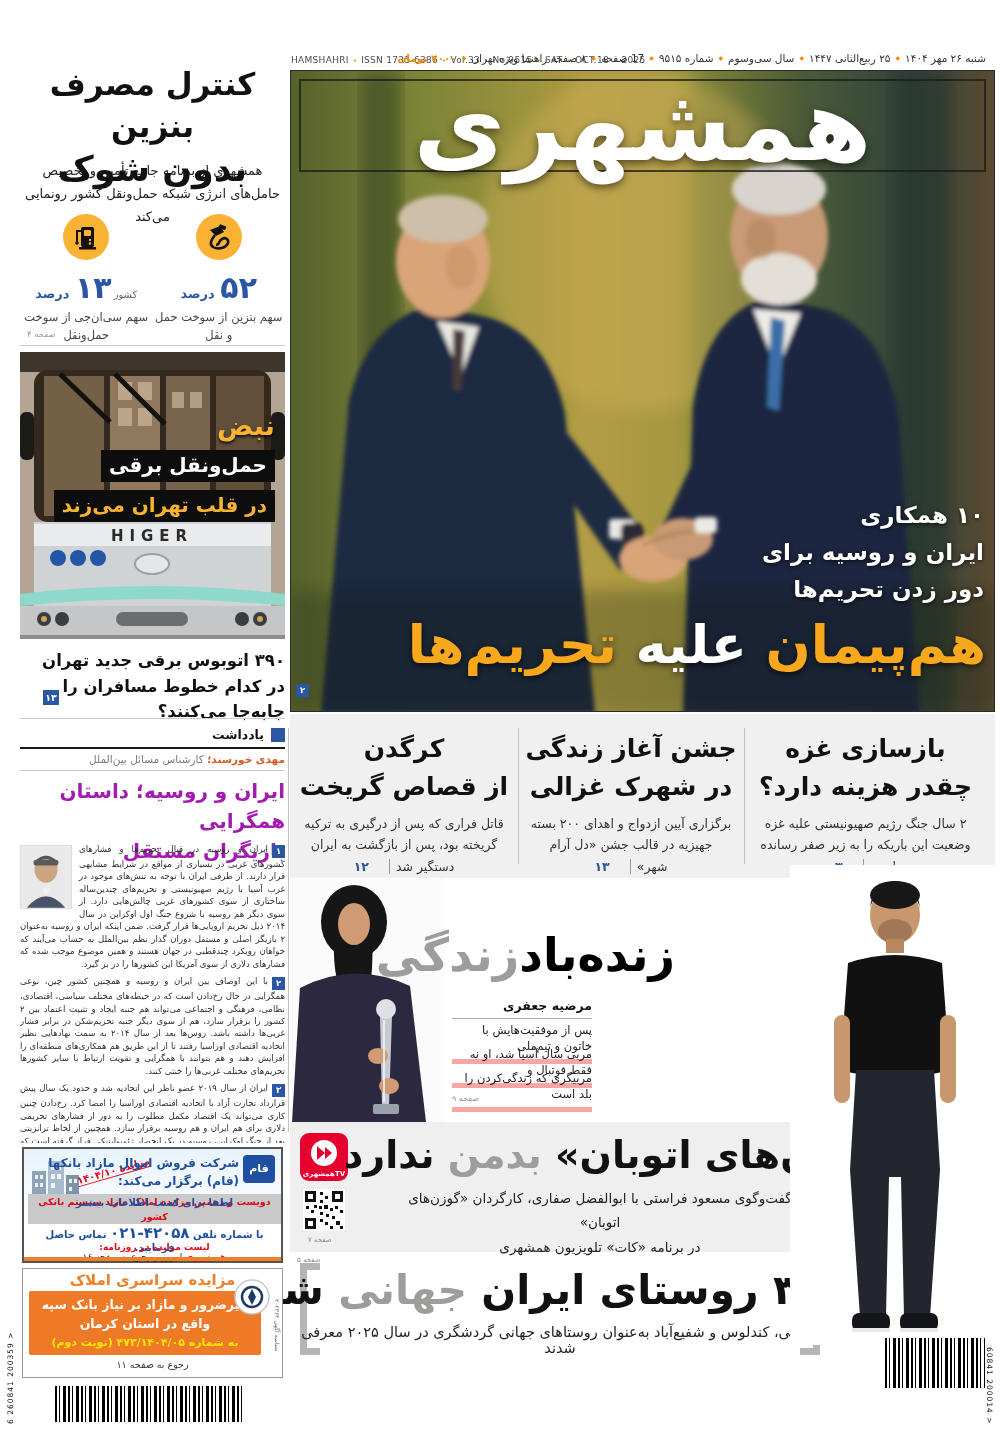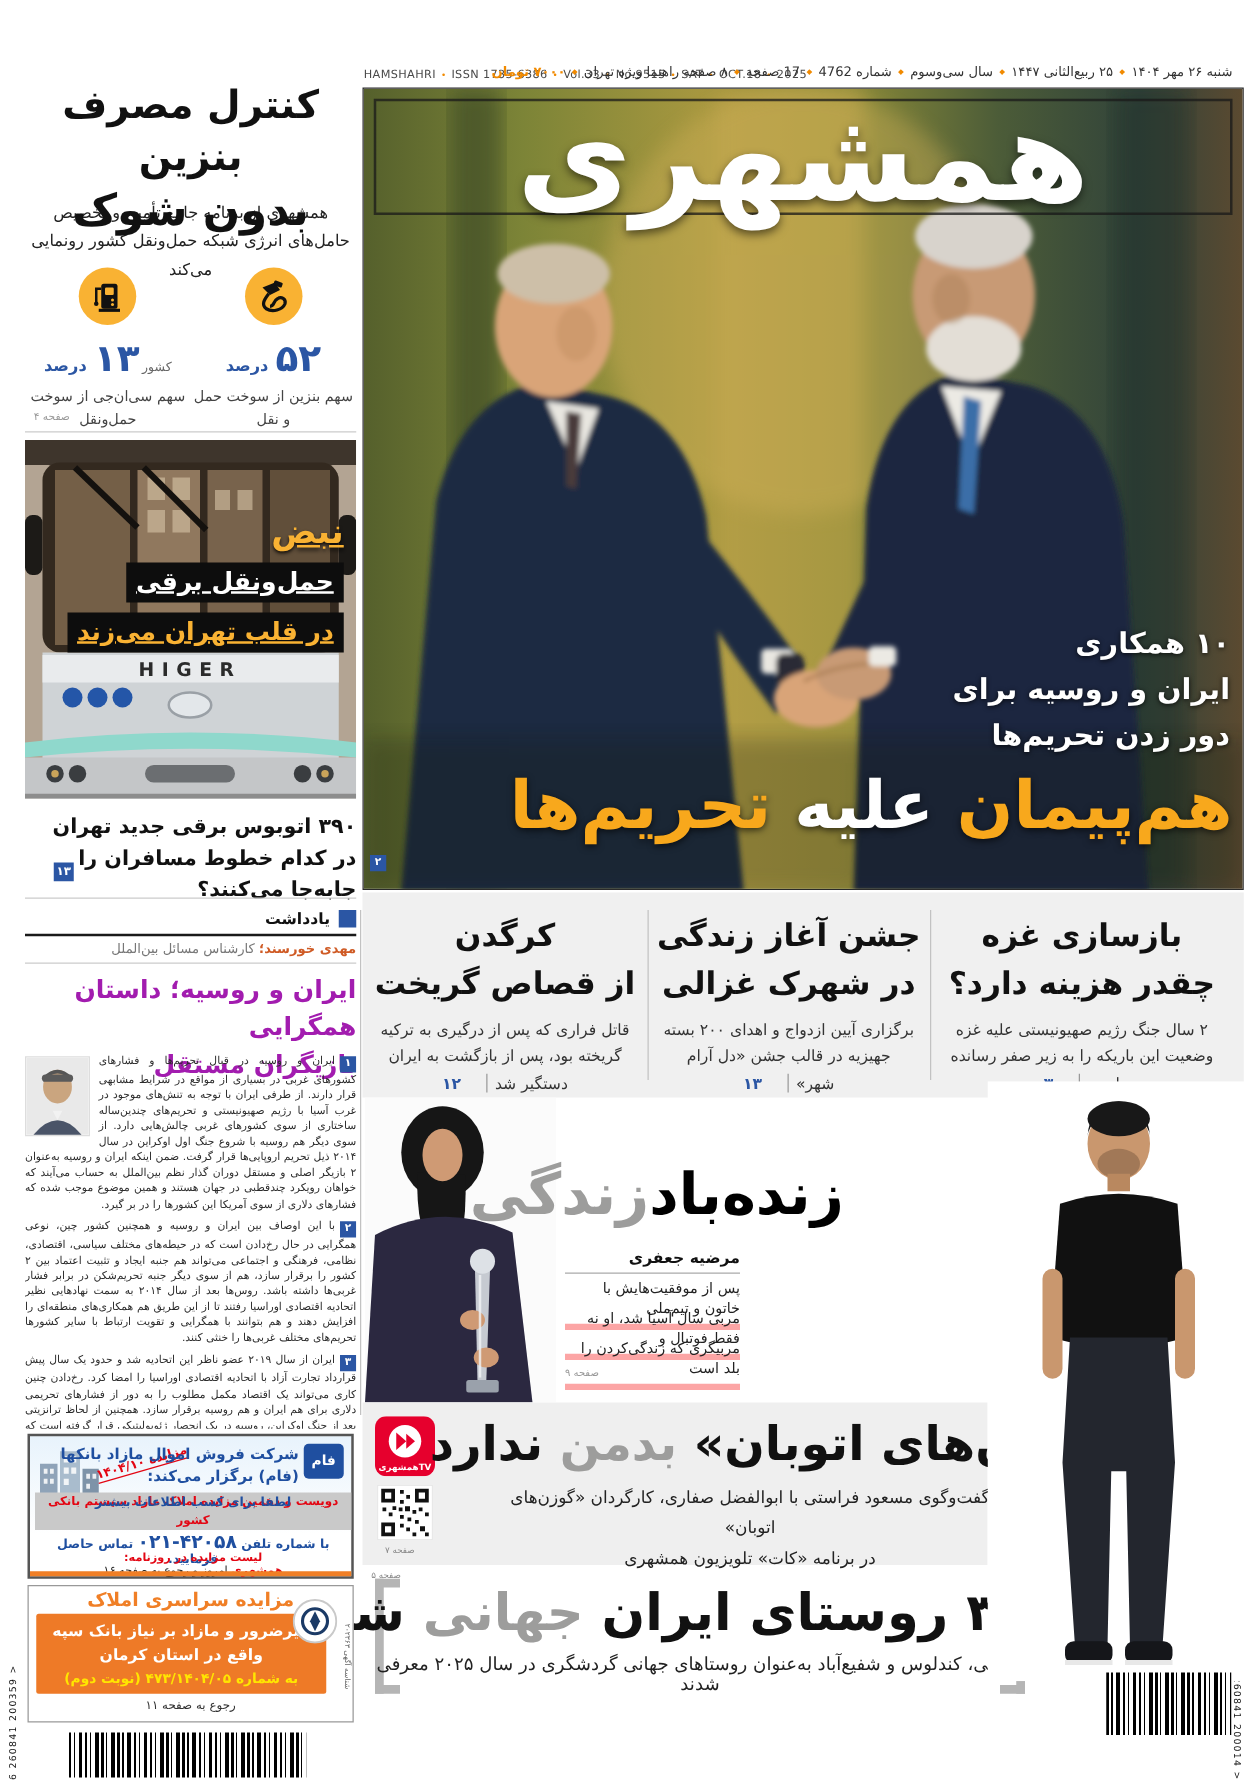--- a/index.html
+++ b/index.html
@@ -26,21 +26,21 @@
   .stat .val { color:#2b56a4; font-weight:bold; }
   .stat .num { font-size:30px; }
   .stat .unit { font-size:13px; }
   .stat .pre { font-size:10px; color:#666; font-weight:normal; margin-left:2px; }
   .stat .lbl { font-size:11.5px; color:#444; line-height:1.55; margin-top:4px; }
   .pageref4 { left:27px; top:329px; font-size:8.5px; color:#999; }
   .hr1 { left:20px; top:345px; width:265px; height:1px; background:#ccc; }
 
   
   .bus { left:20px; top:352px; width:265px; height:287px; overflow:hidden; }
-  .bus-ov { position:absolute; direction:rtl; text-align:right;text-decoration:underline; }
+  .bus-ov { position:absolute; direction:rtl; text-align:right; }
   .bus-l1 { right:10px; top:58px; font-size:27px; font-weight:bold; color:#f9b233; text-shadow:0 2px 3px rgba(0,0,0,.85); }
   .bus-chip { right:10px; background:#0d0d0d; padding:3px 8px 5px; font-weight:bold; font-size:20px; }
   .bus-l2 { top:98px; color:#fff; }
   .bus-l3 { top:138px; color:#f9b233; }
   .bus-cap { left:20px; top:648px; width:265px; direction:rtl; text-align:right; font-size:16.5px; font-weight:bold; color:#111; line-height:1.55; }
   .badge { background:#2b56a4; color:#fff; font-weight:bold; text-align:center; }
   .badge13 { left:43px; top:690px; width:16px; height:15px; font-size:9.5px; line-height:15px; }
   .hr2 { left:20px; top:718px; width:265px; height:1px; background:#ccc; }
 
   
@@ -138,21 +138,21 @@
 </style>
 </head>
 <body>
 
 <div class="page">
 
   <div class="abs meta-en">
     <span>HAMSHAHRI</span><span>ISSN 1735-6386</span><span>Vol.33</span><span>No.9515</span><span>SAT</span><span>OCT.18</span><span>2025</span>
   </div>
   <div class="abs meta-fa">
-    <span>شنبه ۲۶ مهر ۱۴۰۴</span><span>۲۵ ربیع‌الثانی ۱۴۴۷</span><span>سال سی‌وسوم</span><span>شماره 4762</span><span>17 صفحه</span><span>۸ صفحه راهنما ویژه تهران</span><span class="price">۷۰۰۰ تومان</span>
+    <span>شنبه ۲۶ مهر ۱۴۰۴</span><span>۲۵ ربیع‌الثانی ۱۴۴۷</span><span>سال سی‌وسوم</span><span>شماره ۹۵۱۵</span><span>17 صفحه</span><span>۸ صفحه راهنما ویژه تهران</span><span class="price">۷۰۰۰ تومان</span>
   </div>
 
   <div class="abs lead-sub">همشهری از برنامه جامع تأمین و تخصیص حامل‌های انرژی شبکه حمل‌ونقل کشور رونمایی می‌کند</div>
   <div class="abs lead-title">
     <div class="l1">کنترل مصرف بنزین</div>
     <div class="l2">بدون شوک</div>
   </div>
 
   <div class="abs stats">
     <div class="stat">

